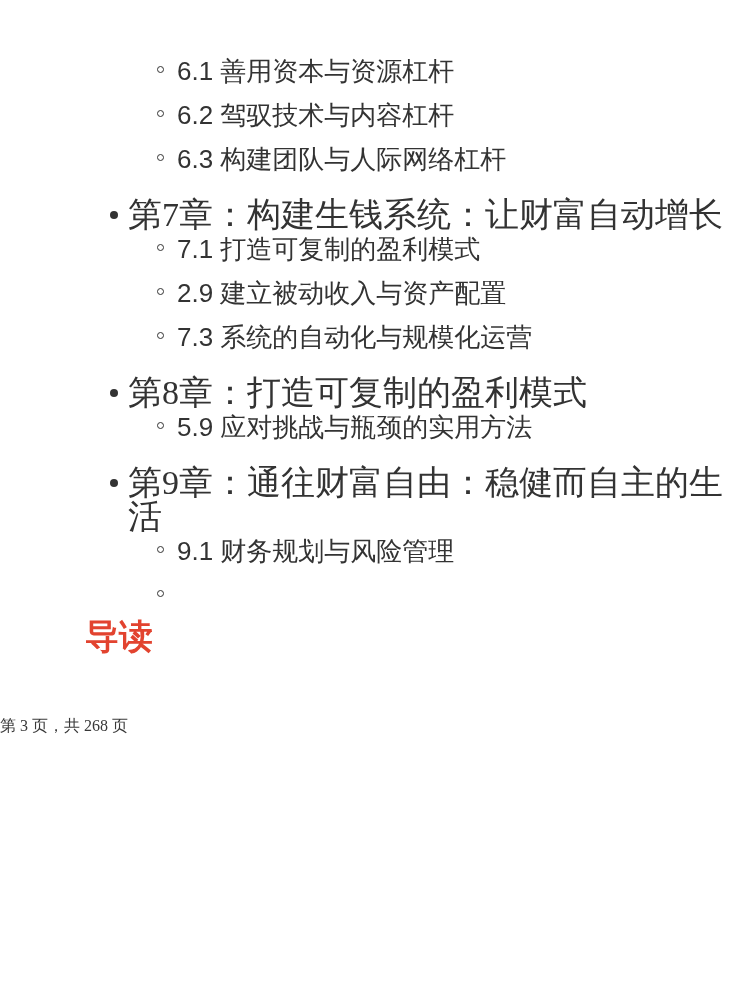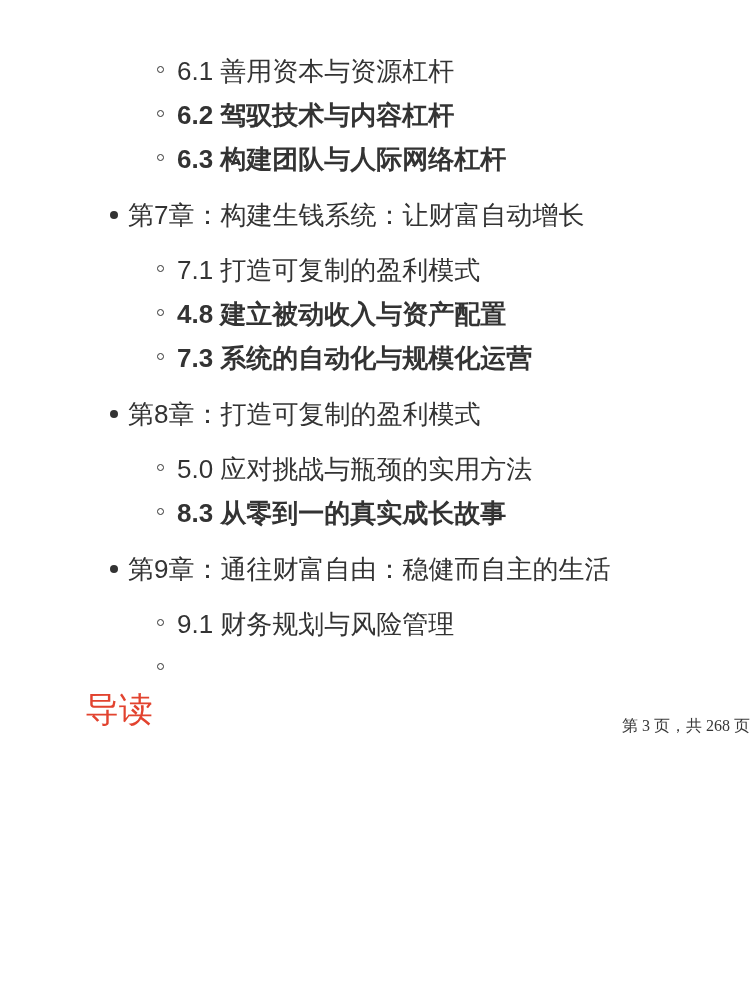--- a/index.html
+++ b/index.html
@@ -14,73 +14,74 @@
     color: #333333;
     overflow: hidden;
   }
   .content { padding-top: 54px; }
 
   
   .group { margin-top: 22px; }
   .chapter-line {
     position: relative;
     margin-left: 128px;
-    font-size: 26px;
+    font-size: 34px;
     line-height: 34px;
     color: #333333;
+    font-family: Liberation Serif, serif;
   }
   .disc-bullet {
     position: absolute;
     left: -18px;
     top: 13px;
     width: 8px;
     height: 8px;
     border-radius: 50%;
     background: #333333;
   }
 
   
   .sublist {
     list-style: none;
     margin: 0;
     padding-left: 177px;
   }
-  .group .sublist { margin-top: 21px; }
+  .group .sublist { }
   .sublist li {
     position: relative;
     font-size: 26px;
     line-height: 34px;
     color: #333333;
   }
-  .sublist li + li { margin-top: 10px; font-weight: bold; }
+  .sublist li + li { margin-top: 10px; }
   .circle-bullet {
     position: absolute;
     left: -20px;
     top: 12px;
     width: 7px;
     height: 7px;
     border: 1.5px solid #333333;
     border-radius: 50%;
     background: transparent;
   }
 
   .section-heading {
     margin: 48px 0 18px 85px;
     font-size: 34px;
     line-height: 40px;
-    font-weight: normal;
+    font-weight: bold;
     color: #e2432f;
   }
 
   .page-footer {
     position: absolute;
     left: 0;
     right: 0;
     bottom: 36px;
-    text-align: right;
+    text-align: left;
     font-family: "Liberation Serif", "DejaVu Serif", serif;
     font-size: 16px;
     line-height: 18px;
     color: #383838;
   }
 </style>
 </head>
 <body>
 
 <div class="page">
@@ -89,30 +90,29 @@
     <ul class="sublist">
       <li><span class="circle-bullet"></span><span>6.1 善用资本与资源杠杆</span></li>
       <li><span class="circle-bullet"></span><span>6.2 驾驭技术与内容杠杆</span></li>
       <li><span class="circle-bullet"></span><span>6.3 构建团队与人际网络杠杆</span></li>
     </ul>
 
     <div class="group">
       <div class="chapter-line"><span class="disc-bullet"></span><span>第7章：构建生钱系统：让财富自动增长</span></div>
       <ul class="sublist">
         <li><span class="circle-bullet"></span><span>7.1 打造可复制的盈利模式</span></li>
-        <li><span class="circle-bullet"></span><span>4.8 建立被动收入与资产配置</span></li>
+        <li><span class="circle-bullet"></span><span>2.9 建立被动收入与资产配置</span></li>
         <li><span class="circle-bullet"></span><span>7.3 系统的自动化与规模化运营</span></li>
       </ul>
     </div>
 
     <div class="group">
       <div class="chapter-line"><span class="disc-bullet"></span><span>第8章：打造可复制的盈利模式</span></div>
       <ul class="sublist">
-        <li><span class="circle-bullet"></span><span>5.0 应对挑战与瓶颈的实用方法</span></li>
-        <li><span class="circle-bullet"></span><span>8.3 从零到一的真实成长故事</span></li>
+        <li><span class="circle-bullet"></span><span>5.9 应对挑战与瓶颈的实用方法</span></li>
       </ul>
     </div>
 
     <div class="group">
       <div class="chapter-line"><span class="disc-bullet"></span><span>第9章：通往财富自由：稳健而自主的生活</span></div>
       <ul class="sublist">
         <li><span class="circle-bullet"></span><span>9.1 财务规划与风险管理</span></li>
         <li><span class="circle-bullet"></span></li>
       </ul>
     </div>

